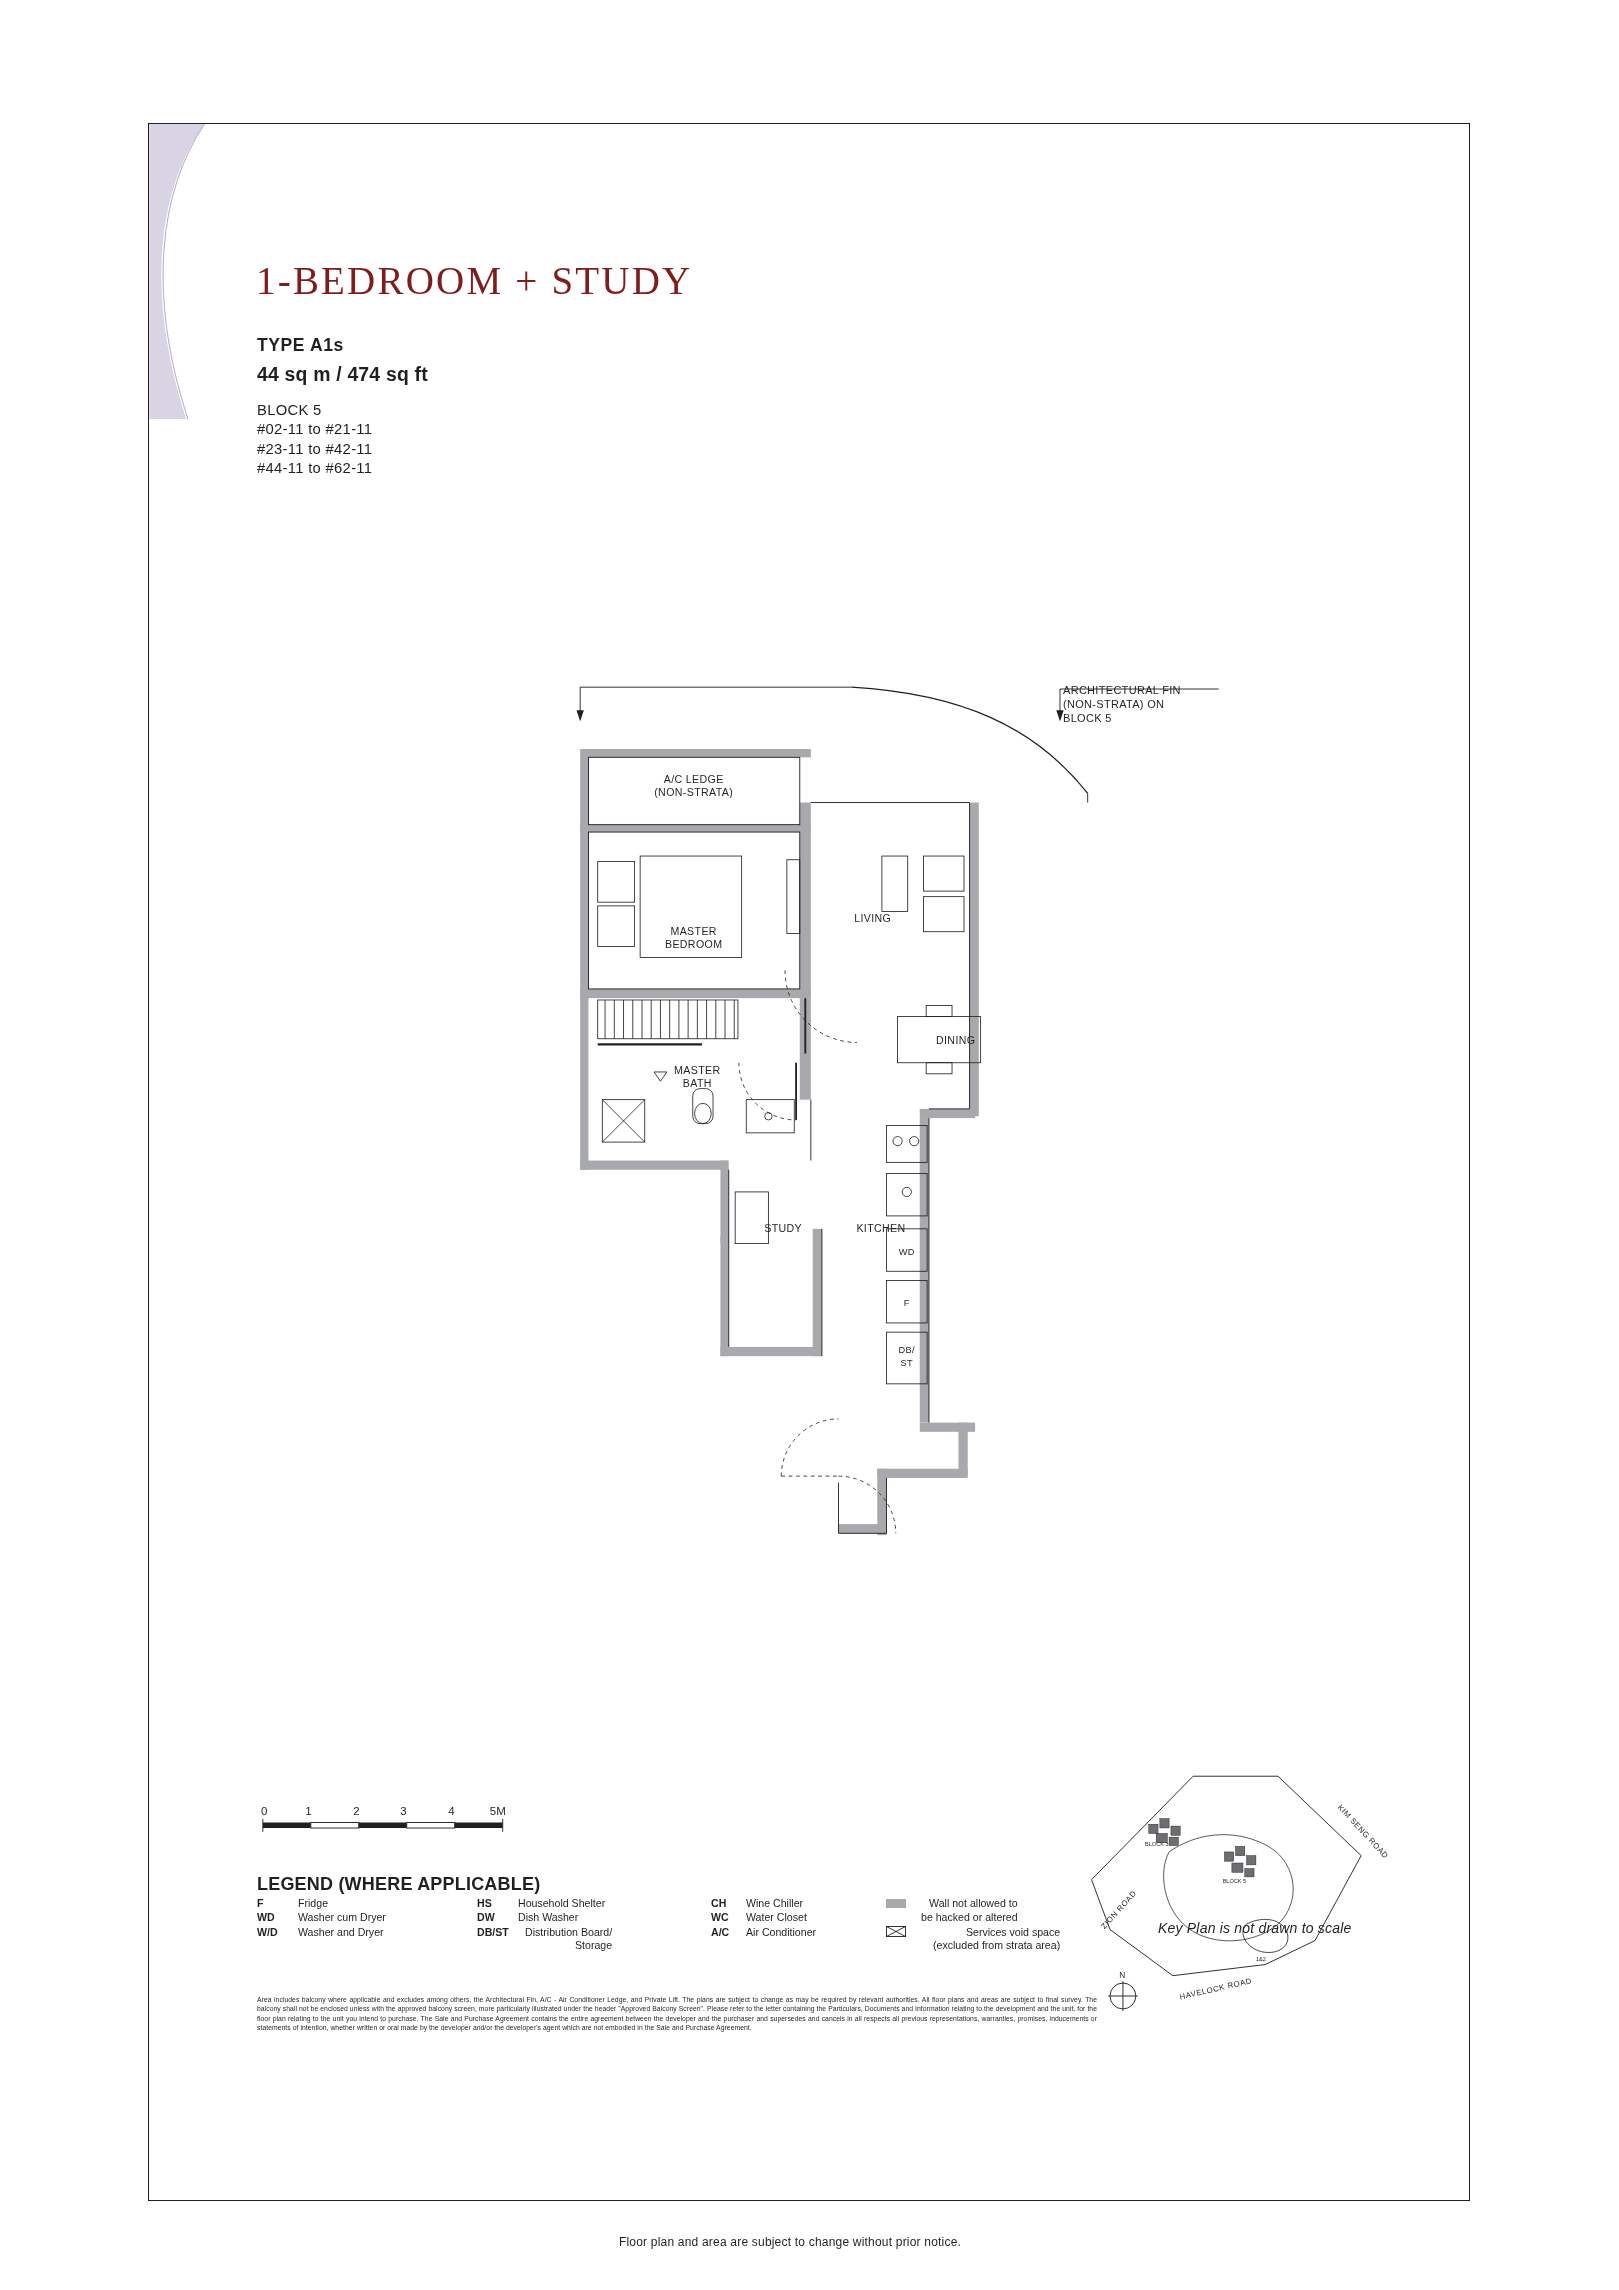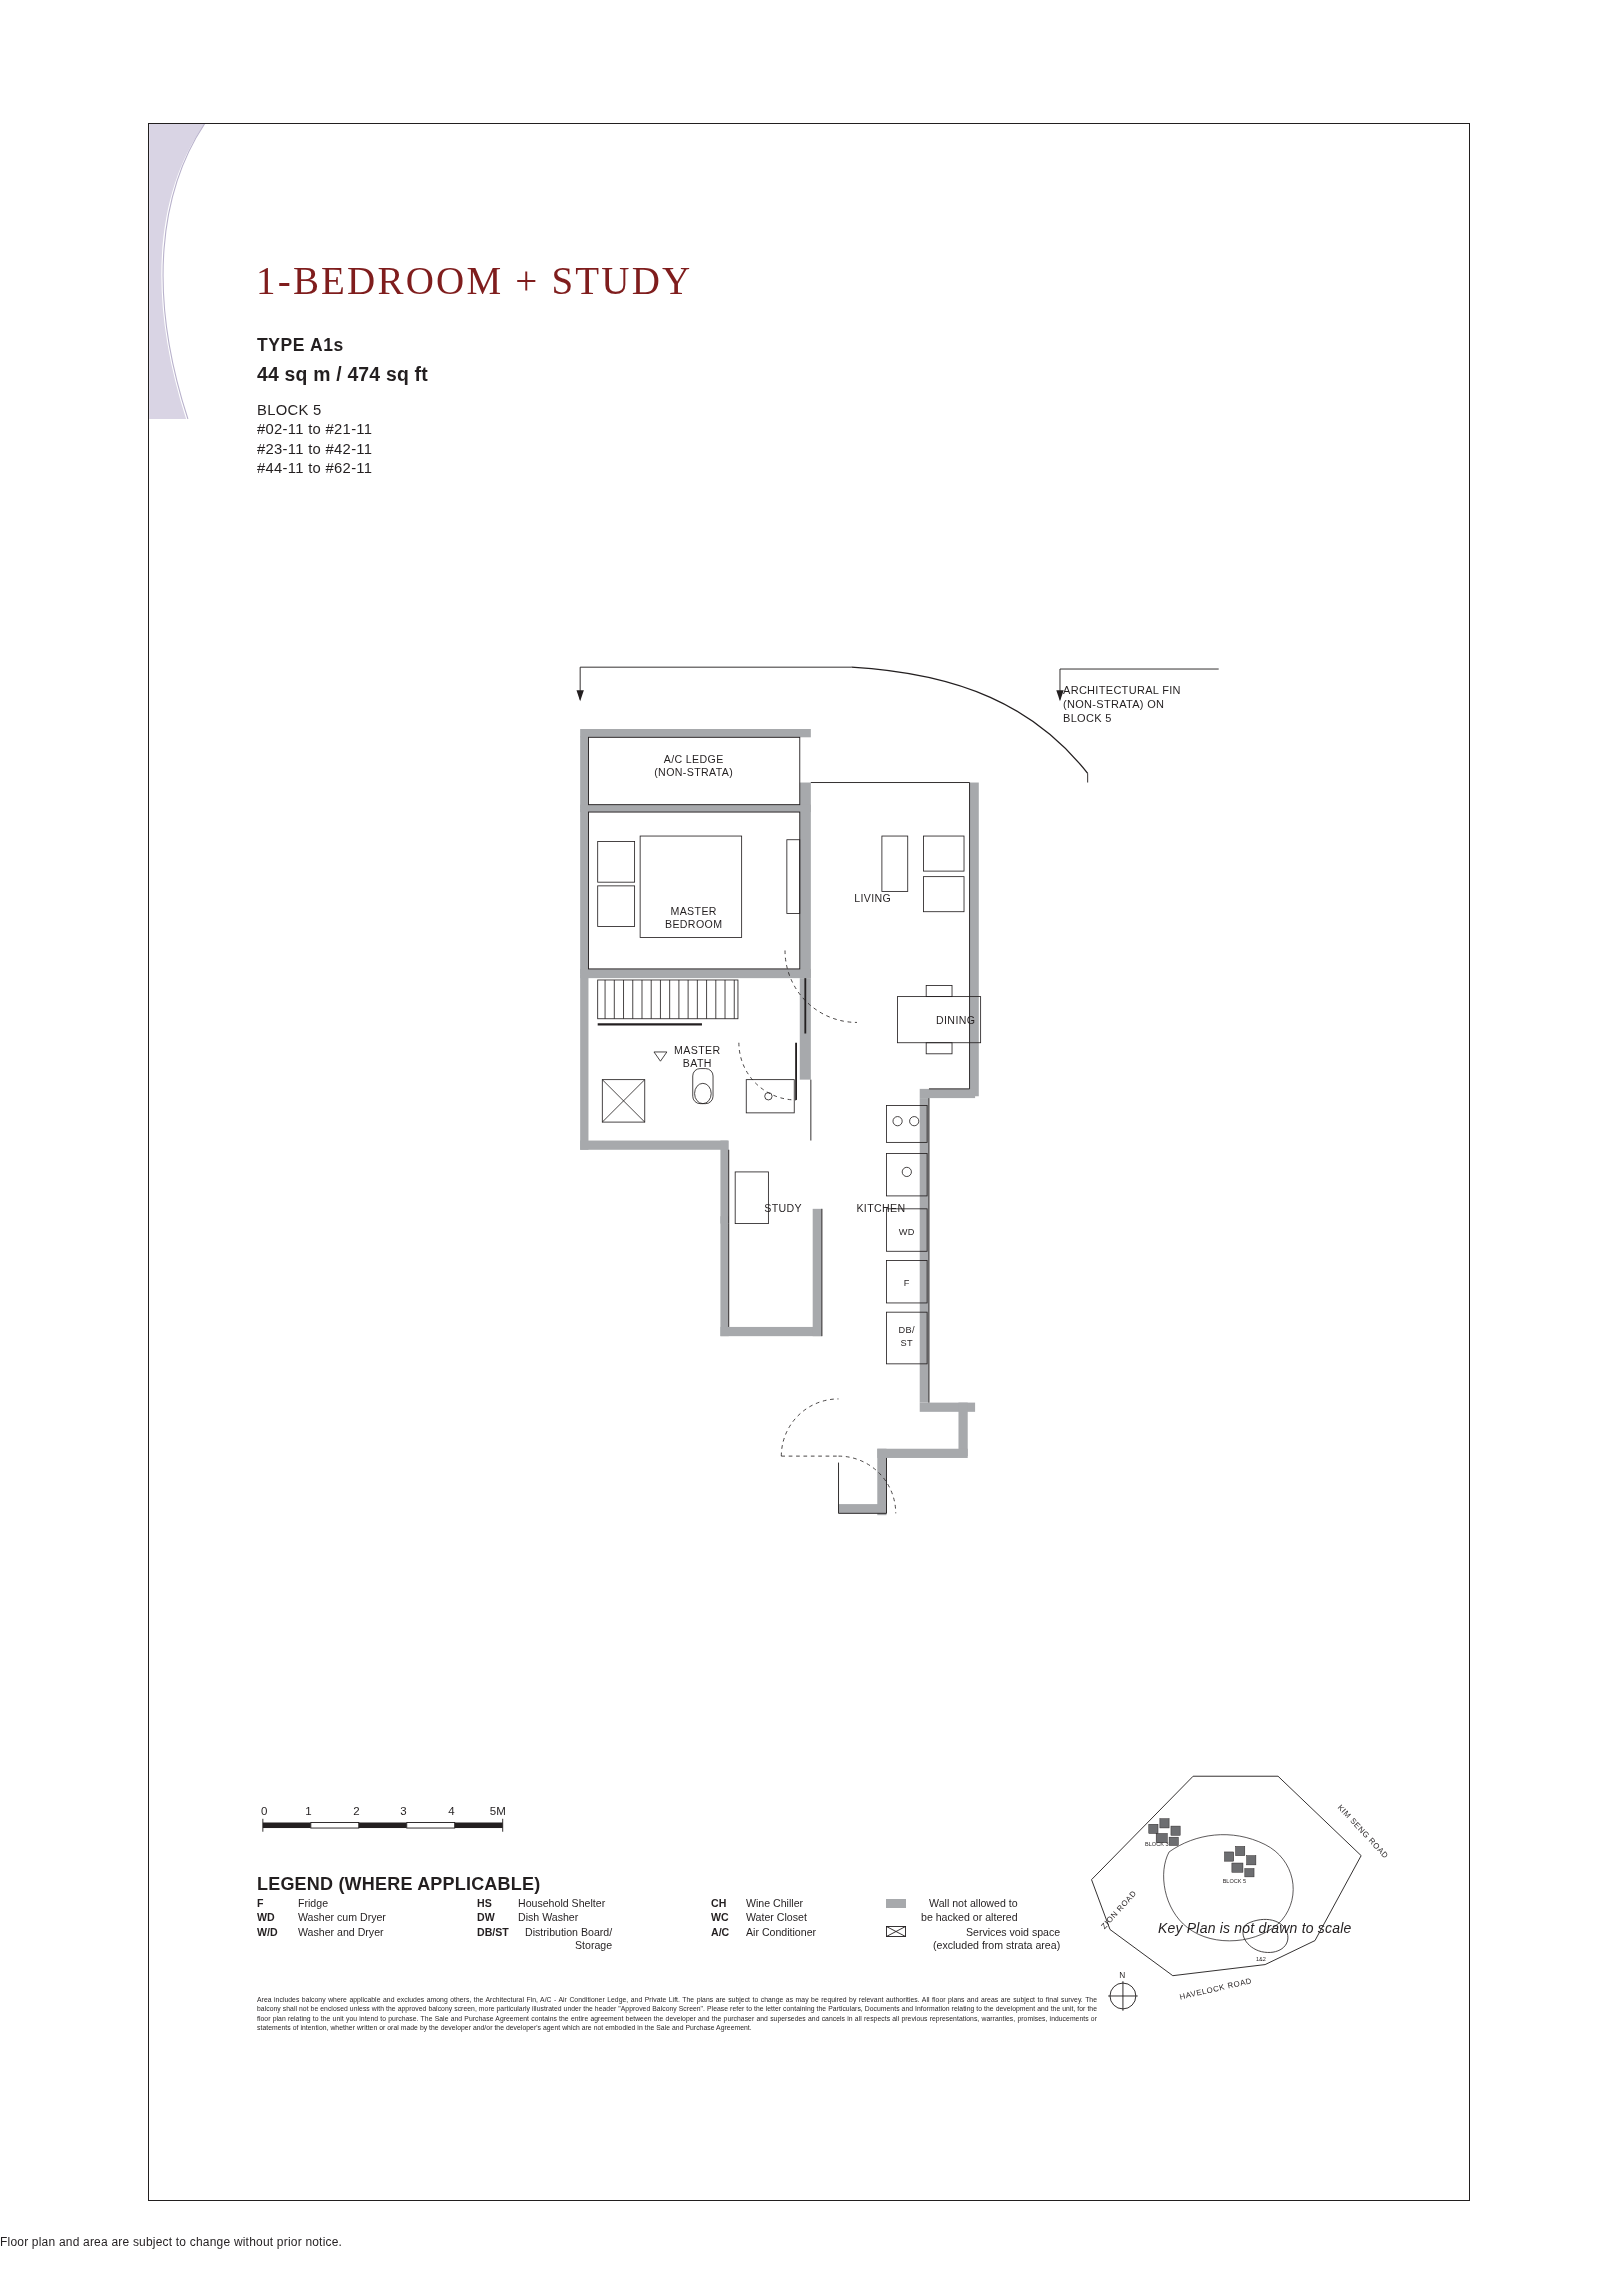--- a/index.html
+++ b/index.html
@@ -83,21 +83,21 @@
     left: 1063px;
     top: 683px;
     font-size: 11px;
     line-height: 14px;
     letter-spacing: 0.3px;
   }
   
   .plan {
     position: absolute;
     left: 148px;
-    top: 120px;
+    top: 140px;
     width: 1168px;
     height: 2078px;
   }
   
   .scalebar {
     position: absolute;
     left: 261px;
     top: 1804px;
     width: 369px;
     height: 37px;
@@ -175,21 +175,21 @@
     font-size: 14px;
     letter-spacing: 0.2px;
     font-style: italic;
   }
   
   .footer {
     position: absolute;
     left: 0;
     top: 2235px;
     width: 1580px;
-    text-align: left;
+    text-align: center;
     font-size: 12px;
     letter-spacing: 0.2px;
   }
   
   .rm {
     font-family: "Liberation Sans", sans-serif;
     font-size: 11.5px;
     letter-spacing: 0.4px;
   }
 </style>

